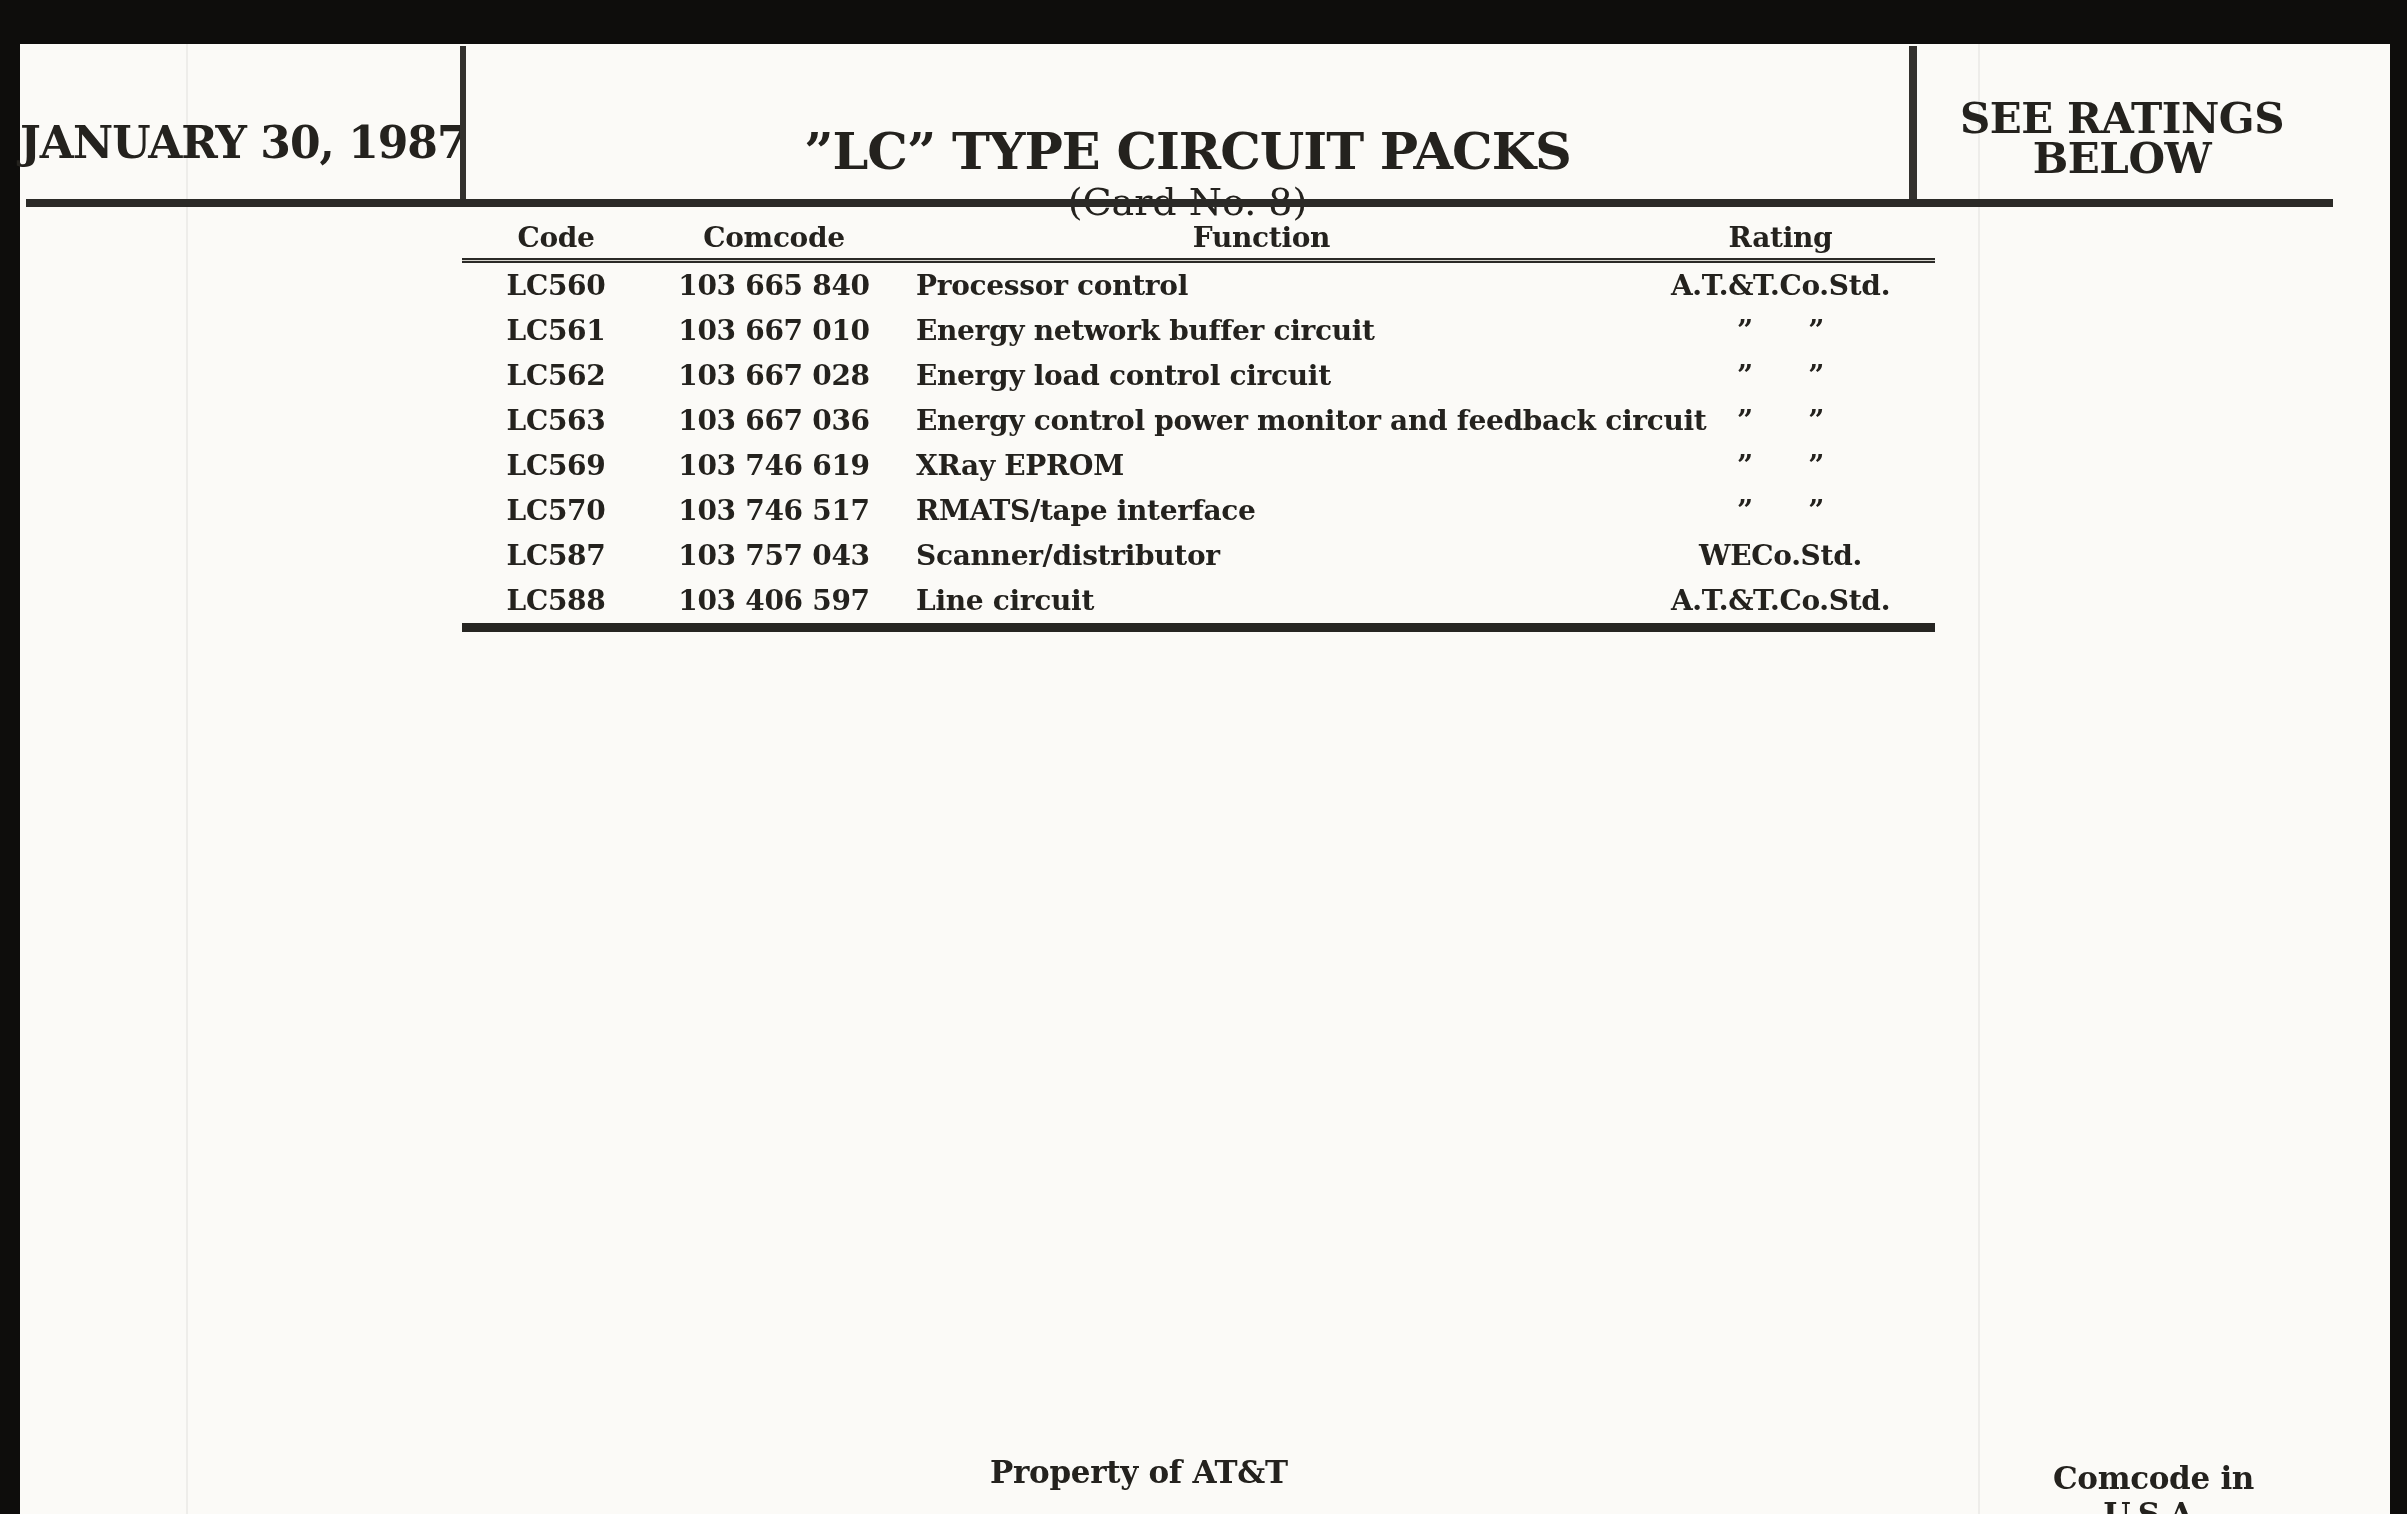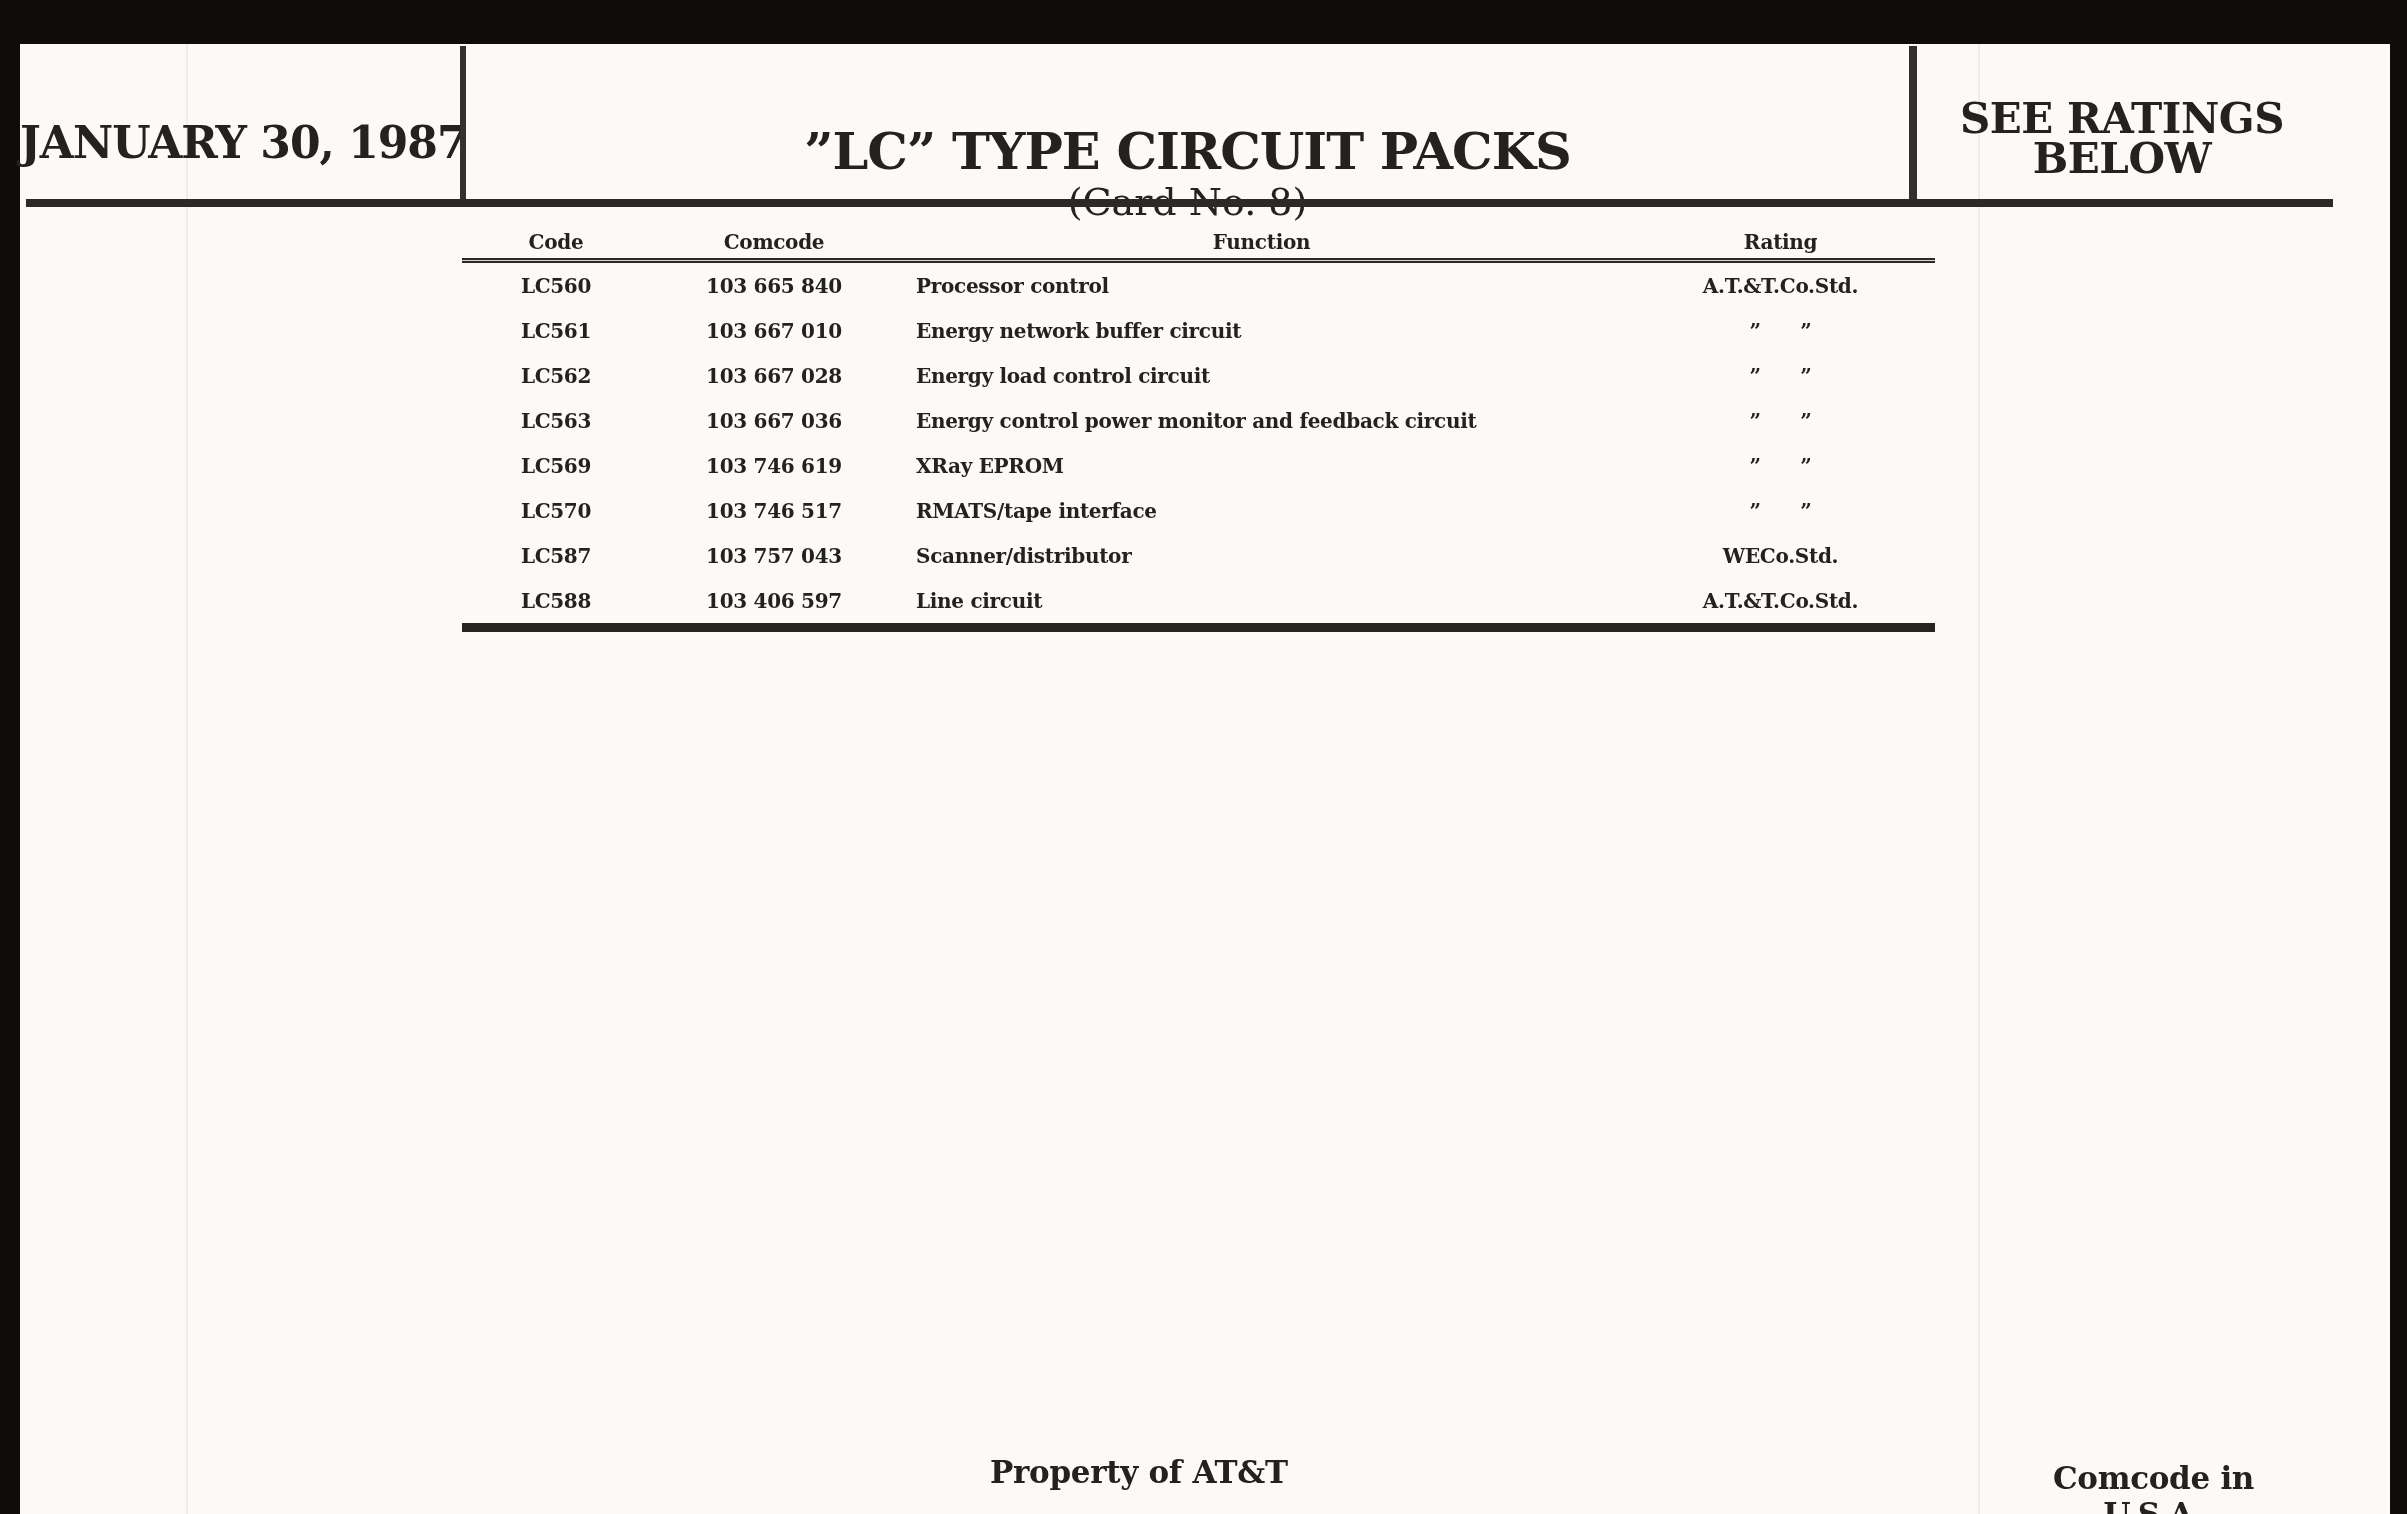--- a/index.html
+++ b/index.html
@@ -34,21 +34,21 @@
     position:absolute;left:1891px;top:55px;width:422px;text-align:center;
     font-size:42px;font-weight:bold;line-height:40px;letter-spacing:-0.5px;
   }
   
   .packs-table{position:absolute;left:442px;top:164px;width:1473px;}
   .t-grid{display:grid;grid-template-columns:188px 248px 727px 311px;align-items:center;}
   .t-head{height:50px;align-items:end;padding-bottom:4px;box-sizing:border-box;}
   .t-head .cell{font-weight:bold;}
   .head-rule{height:5px;background:linear-gradient(to bottom,#2b2a27 0 2px,#d8d6cf 2px 3px,#2b2a27 3px 5px);}
   .t-row{height:45px;}
-  .cell{font-size:20px;font-weight:bold;letter-spacing:-0.3px;white-space:nowrap;}
+  .cell{font-size:28px;font-weight:bold;letter-spacing:-0.3px;white-space:nowrap;}
   .c-center{text-align:center;}
   .c-fn{text-align:left;padding-left:18px;}
   .bottom-rule{height:9px;background:#262522;margin-top:0px;}
   
   .footer-left{
     position:absolute;left:970px;top:1410px;width:400px;text-align:left;
     font-size:31px;font-weight:bold;letter-spacing:-0.3px;
   }
   .footer-right{
     position:absolute;left:1980px;top:1416px;width:307px;text-align:center;

